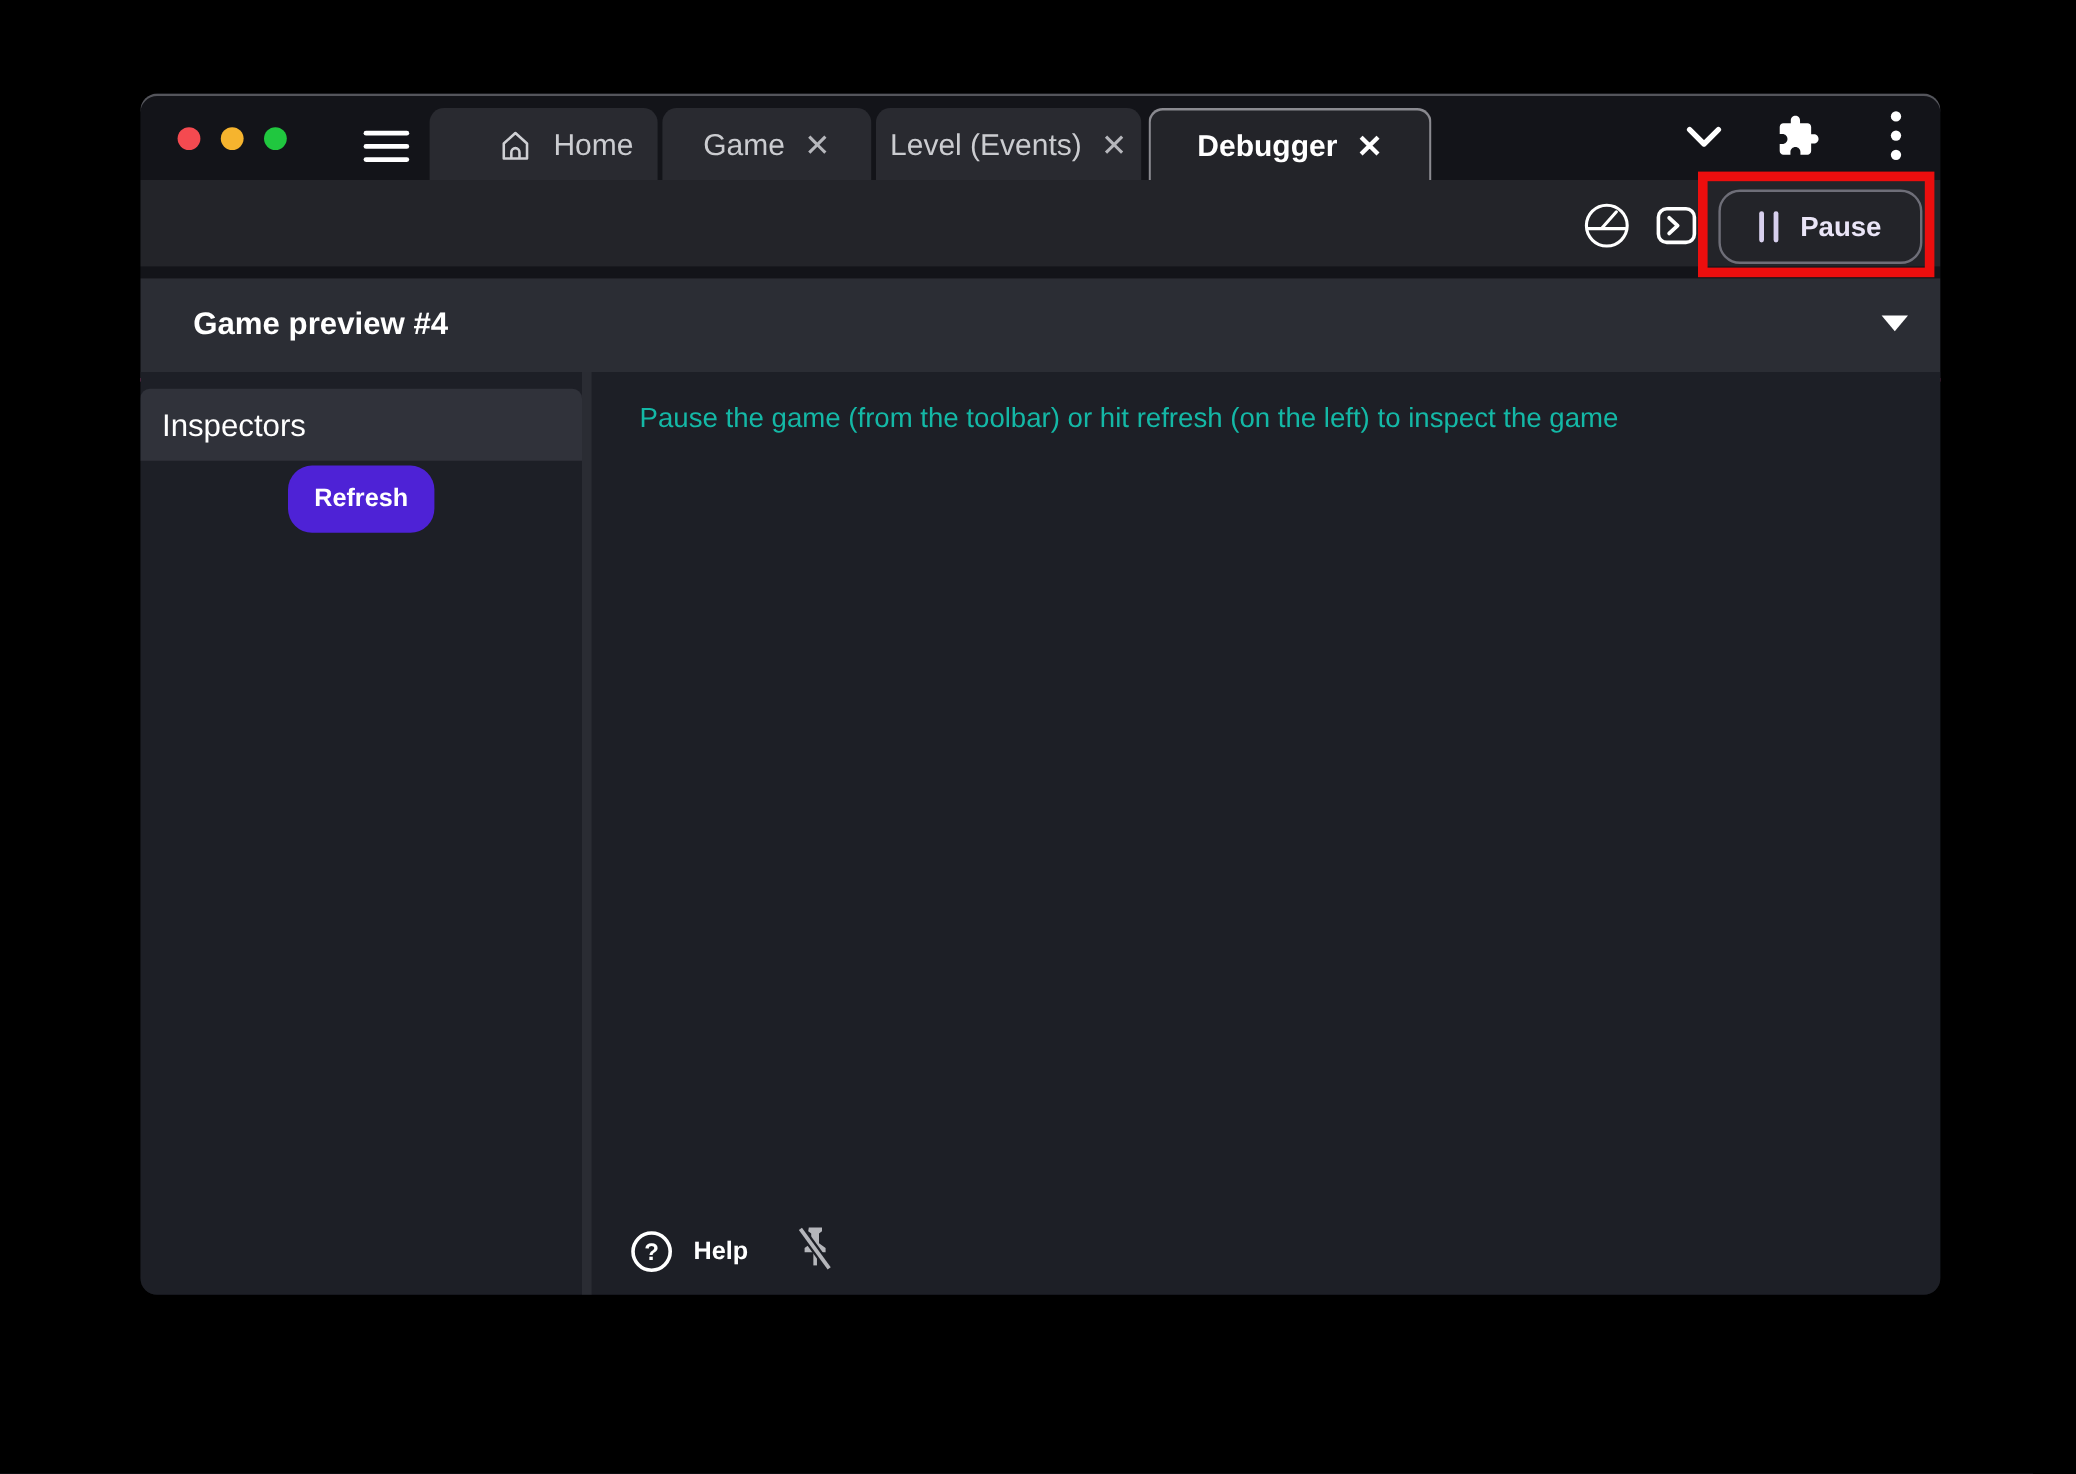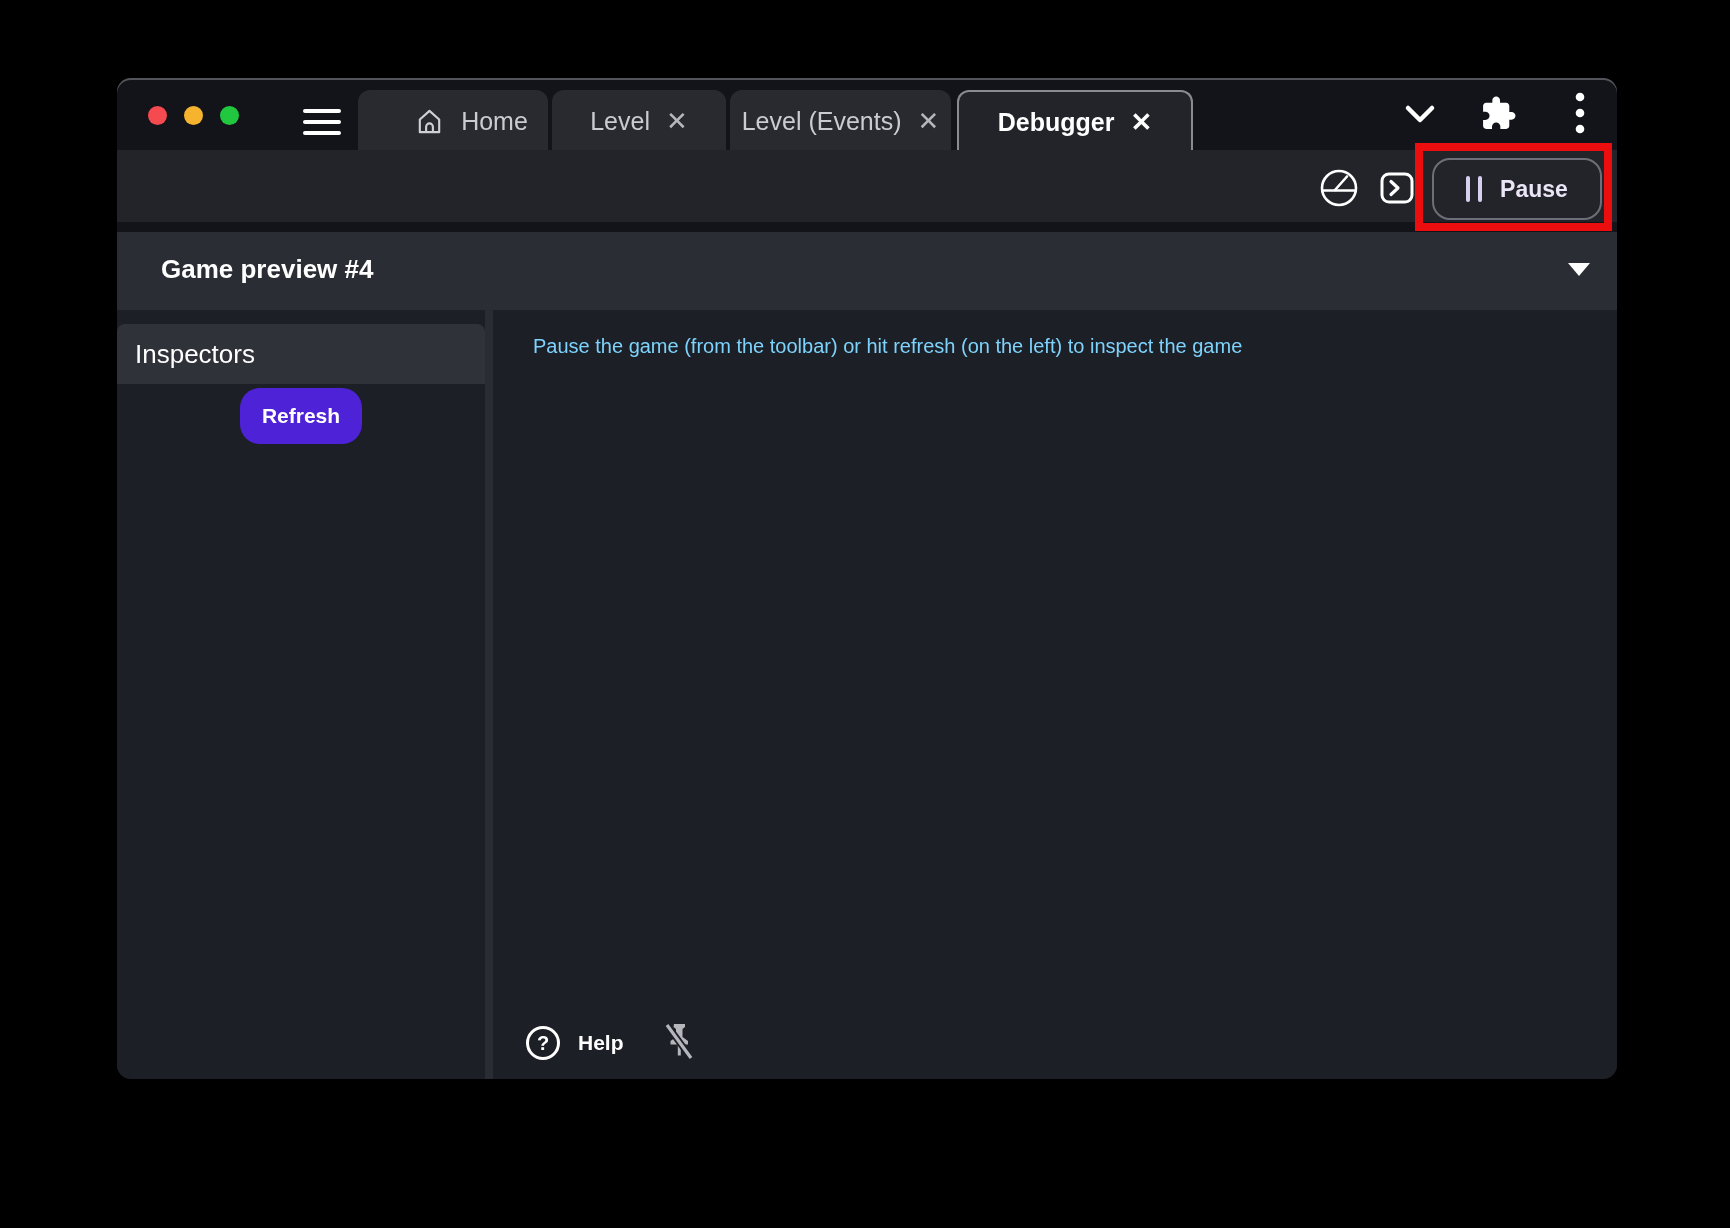--- a/index.html
+++ b/index.html
@@ -78,21 +78,21 @@
     color:#fff;font-size:26px;margin-top:14px;
   }
   .refresh-btn{
     position:absolute;left:123px;top:78px;width:122px;height:56px;
     background:#4e22d6;border:none;border-radius:20px;
     color:#fff;font-size:21px;font-weight:bold;cursor:pointer;
     font-family:"Liberation Sans", sans-serif;
   }
   .divider{width:8px;background:#2a2c33;flex:none;cursor:col-resize;}
   .main{flex:1;position:relative;}
-  .message{position:absolute;left:40px;top:25px;color:#7dd3fc;font-size:20px;}
+  .message{position:absolute;left:40px;top:25px;color:#14b8a6;font-size:23px;}
   .bottom-row{position:absolute;left:31px;bottom:12px;display:flex;align-items:center;}
   .help-btn{display:flex;align-items:center;gap:16px;cursor:pointer;}
   .help-label{color:#fff;font-size:21px;font-weight:bold;}
   .pin-icon{margin-left:36px;cursor:pointer;}
 </style>
 </head>
 <body>
 
 <div class="window">
 
@@ -110,21 +110,21 @@
 
     <div class="tabs">
       <div class="tab tab-home">
         <svg width="31" height="31" viewBox="0 0 32 32">
           <path d="M6 14 L16 5 L26 14 V27 H6 Z" fill="none" stroke="#cfd0d4" stroke-width="2.2" stroke-linejoin="round"></path>
           <path d="M12.5 27 v-5.5 a3.5 3.5 0 0 1 7 0 V27" fill="none" stroke="#cfd0d4" stroke-width="2.2"></path>
         </svg>
         <span>Home</span>
       </div>
       <div class="tab tab-level">
-        <span>Level</span>
+        <span>Game</span>
         <span class="close-x">✕</span>
       </div>
       <div class="tab tab-level-events">
         <span>Level (Events)</span>
         <span class="close-x">✕</span>
       </div>
       <div class="tab active tab-debugger">
         <span>Debugger</span>
         <span class="close-x">✕</span>
       </div>

